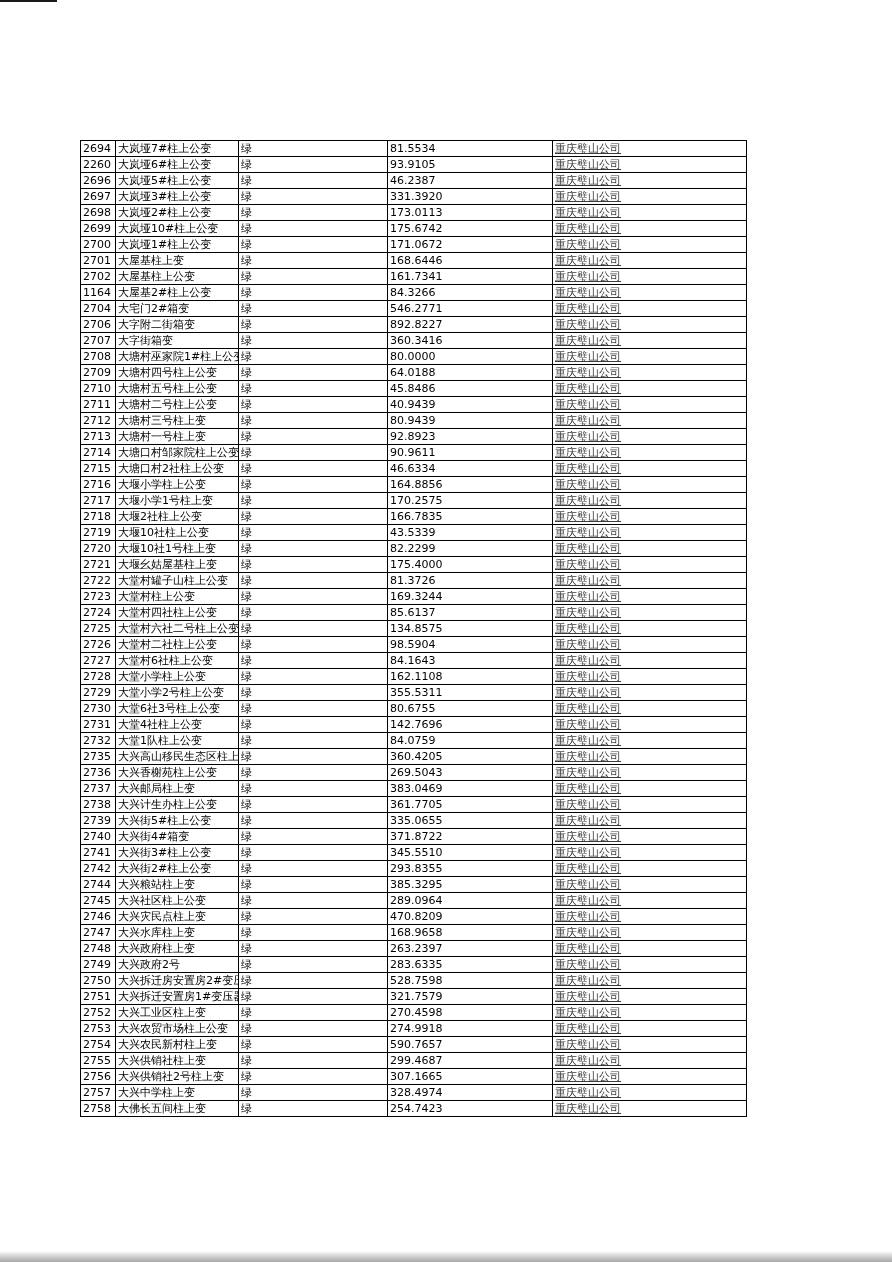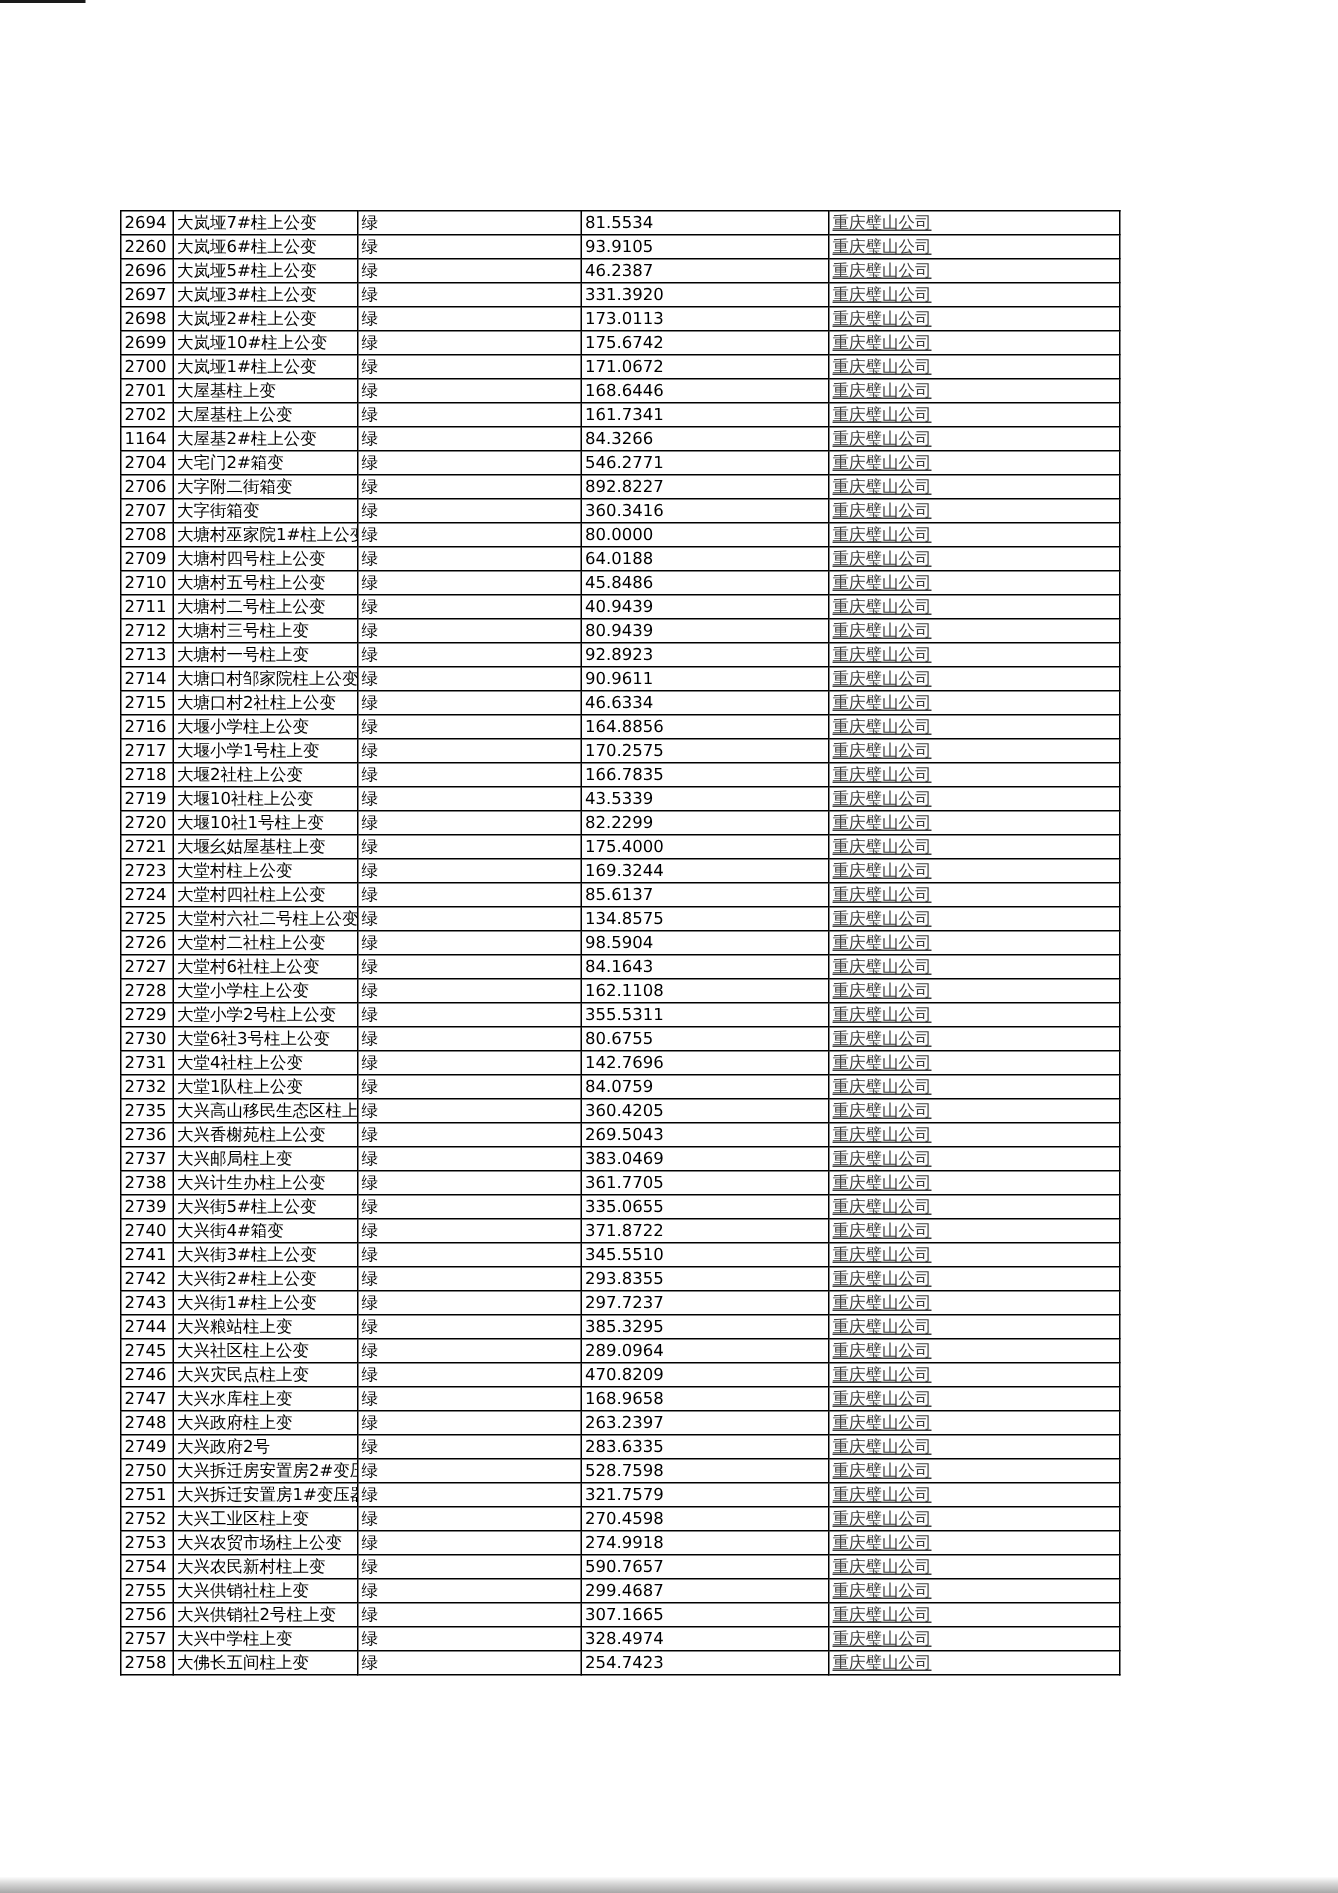--- a/index.html
+++ b/index.html
@@ -278,20 +278,27 @@
   </tr>
 
   <tr>
     <td class="c-id">2721</td>
     <td class="c-name">大堰幺姑屋基柱上变</td>
     <td class="c-status">绿</td>
     <td class="c-value">175.4000</td>
     <td class="c-company"><span class="company-link">重庆璧山公司</span></td>
   </tr>
 
+  <tr>
+    <td class="c-id">2722</td>
+    <td class="c-name">大堂村罐子山柱上公变</td>
+    <td class="c-status">绿</td>
+    <td class="c-value">81.3726</td>
+    <td class="c-company"><span class="company-link">重庆璧山公司</span></td>
+  </tr>
 
   <tr>
     <td class="c-id">2723</td>
     <td class="c-name">大堂村柱上公变</td>
     <td class="c-status">绿</td>
     <td class="c-value">169.3244</td>
     <td class="c-company"><span class="company-link">重庆璧山公司</span></td>
   </tr>
 
   <tr>
@@ -425,27 +432,20 @@
   </tr>
 
   <tr>
     <td class="c-id">2742</td>
     <td class="c-name">大兴街2#柱上公变</td>
     <td class="c-status">绿</td>
     <td class="c-value">293.8355</td>
     <td class="c-company"><span class="company-link">重庆璧山公司</span></td>
   </tr>
 
-  <tr>
-    <td class="c-id">2743</td>
-    <td class="c-name">大兴街1#柱上公变</td>
-    <td class="c-status">绿</td>
-    <td class="c-value">297.7237</td>
-    <td class="c-company"><span class="company-link">重庆璧山公司</span></td>
-  </tr>
 
   <tr>
     <td class="c-id">2744</td>
     <td class="c-name">大兴粮站柱上变</td>
     <td class="c-status">绿</td>
     <td class="c-value">385.3295</td>
     <td class="c-company"><span class="company-link">重庆璧山公司</span></td>
   </tr>
 
   <tr>

